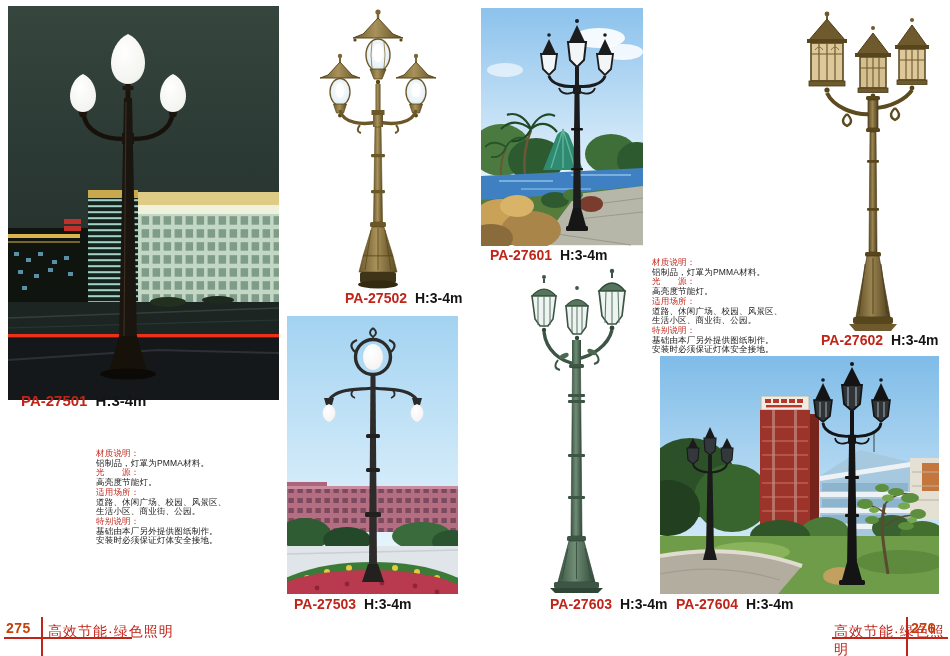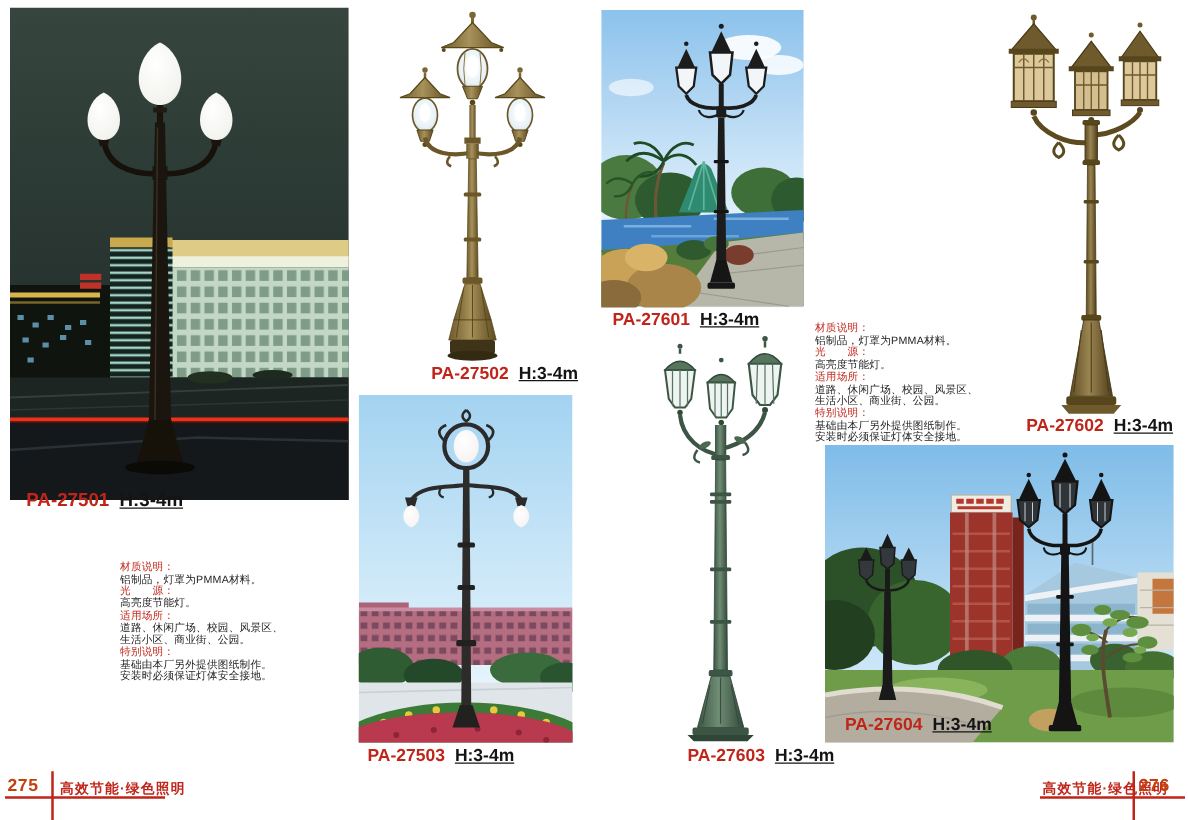--- a/index.html
+++ b/index.html
@@ -4,25 +4,25 @@
 <style>
   html,body{margin:0;padding:0;}
   body{
     width:950px;height:656px;position:relative;background:#ffffff;
     font-family:"Liberation Sans",sans-serif;overflow:hidden;
   }
   figure{margin:0;padding:0;position:absolute;}
   figure svg{display:block;width:100%;height:100%;}
   .plabel{position:absolute;white-space:nowrap;font-size:14px;line-height:15px;}
   .plabel .code{color:#c0251a;font-weight:bold;padding-left:13px;}
-  .plabel .size{color:#141414;font-weight:bold;margin-left:4px;text-decoration:underline;}
+  .plabel .size{color:#141414;font-weight:bold;margin-left:4px;}
   .spec{position:absolute;font-size:8.5px;line-height:9.7px;color:#1b1b1b;letter-spacing:0.2px;width:140px;}
   .spec .h{color:#c0251a;font-weight:normal;}
   .pagenum{position:absolute;font-size:14px;font-weight:bold;color:#c2410c;letter-spacing:0.5px;}
-  .slogan{position:absolute;font-size:11px;font-weight:bold;color:#c0251a;letter-spacing:1px;}
+  .slogan{position:absolute;font-size:14px;font-weight:normal;color:#c0251a;letter-spacing:1px;}
   .rule-h{position:absolute;height:1.6px;background:#c0251a;}
   .rule-v{position:absolute;width:1.6px;background:#c0251a;}
 </style>
 </head>
 <body>
 
 <figure style="left:8px;top:6px;width:271px;height:394px;">
 <svg viewBox="0 0 271 394" preserveAspectRatio="none">
   <defs>
     <linearGradient id="n-sky" x1="0" y1="0" x2="0" y2="1">
@@ -597,21 +597,21 @@
   </g>
   <g fill="#76a850">
     <ellipse cx="244" cy="150" rx="6" ry="3.6"></ellipse>
         <ellipse cx="228" cy="142" rx="6" ry="3.4"></ellipse>
     <ellipse cx="214" cy="154" rx="5" ry="3"></ellipse>
         <ellipse cx="252" cy="164" rx="5" ry="3"></ellipse>
   </g>
 </svg>
 </figure>
 
-<div class="plabel" style="left:663px;top:572px;">
+<div class="plabel" style="left:663px;top:597px;">
   <span class="code">PA-27604</span>
   <span class="size">H:3-4m</span>
 </div>
 
 <div class="pagenum" style="left:6px;top:620px;">275</div>
 <div class="rule-v" style="left:41px;top:617px;height:39px;"></div>
 <div class="slogan" style="left:48px;top:623px;">高效节能·绿色照明</div>
 <div class="rule-h" style="left:4px;top:637px;width:128px;"></div>
 
 <div class="slogan" style="left:834px;top:623px;">高效节能·绿色照明</div>

